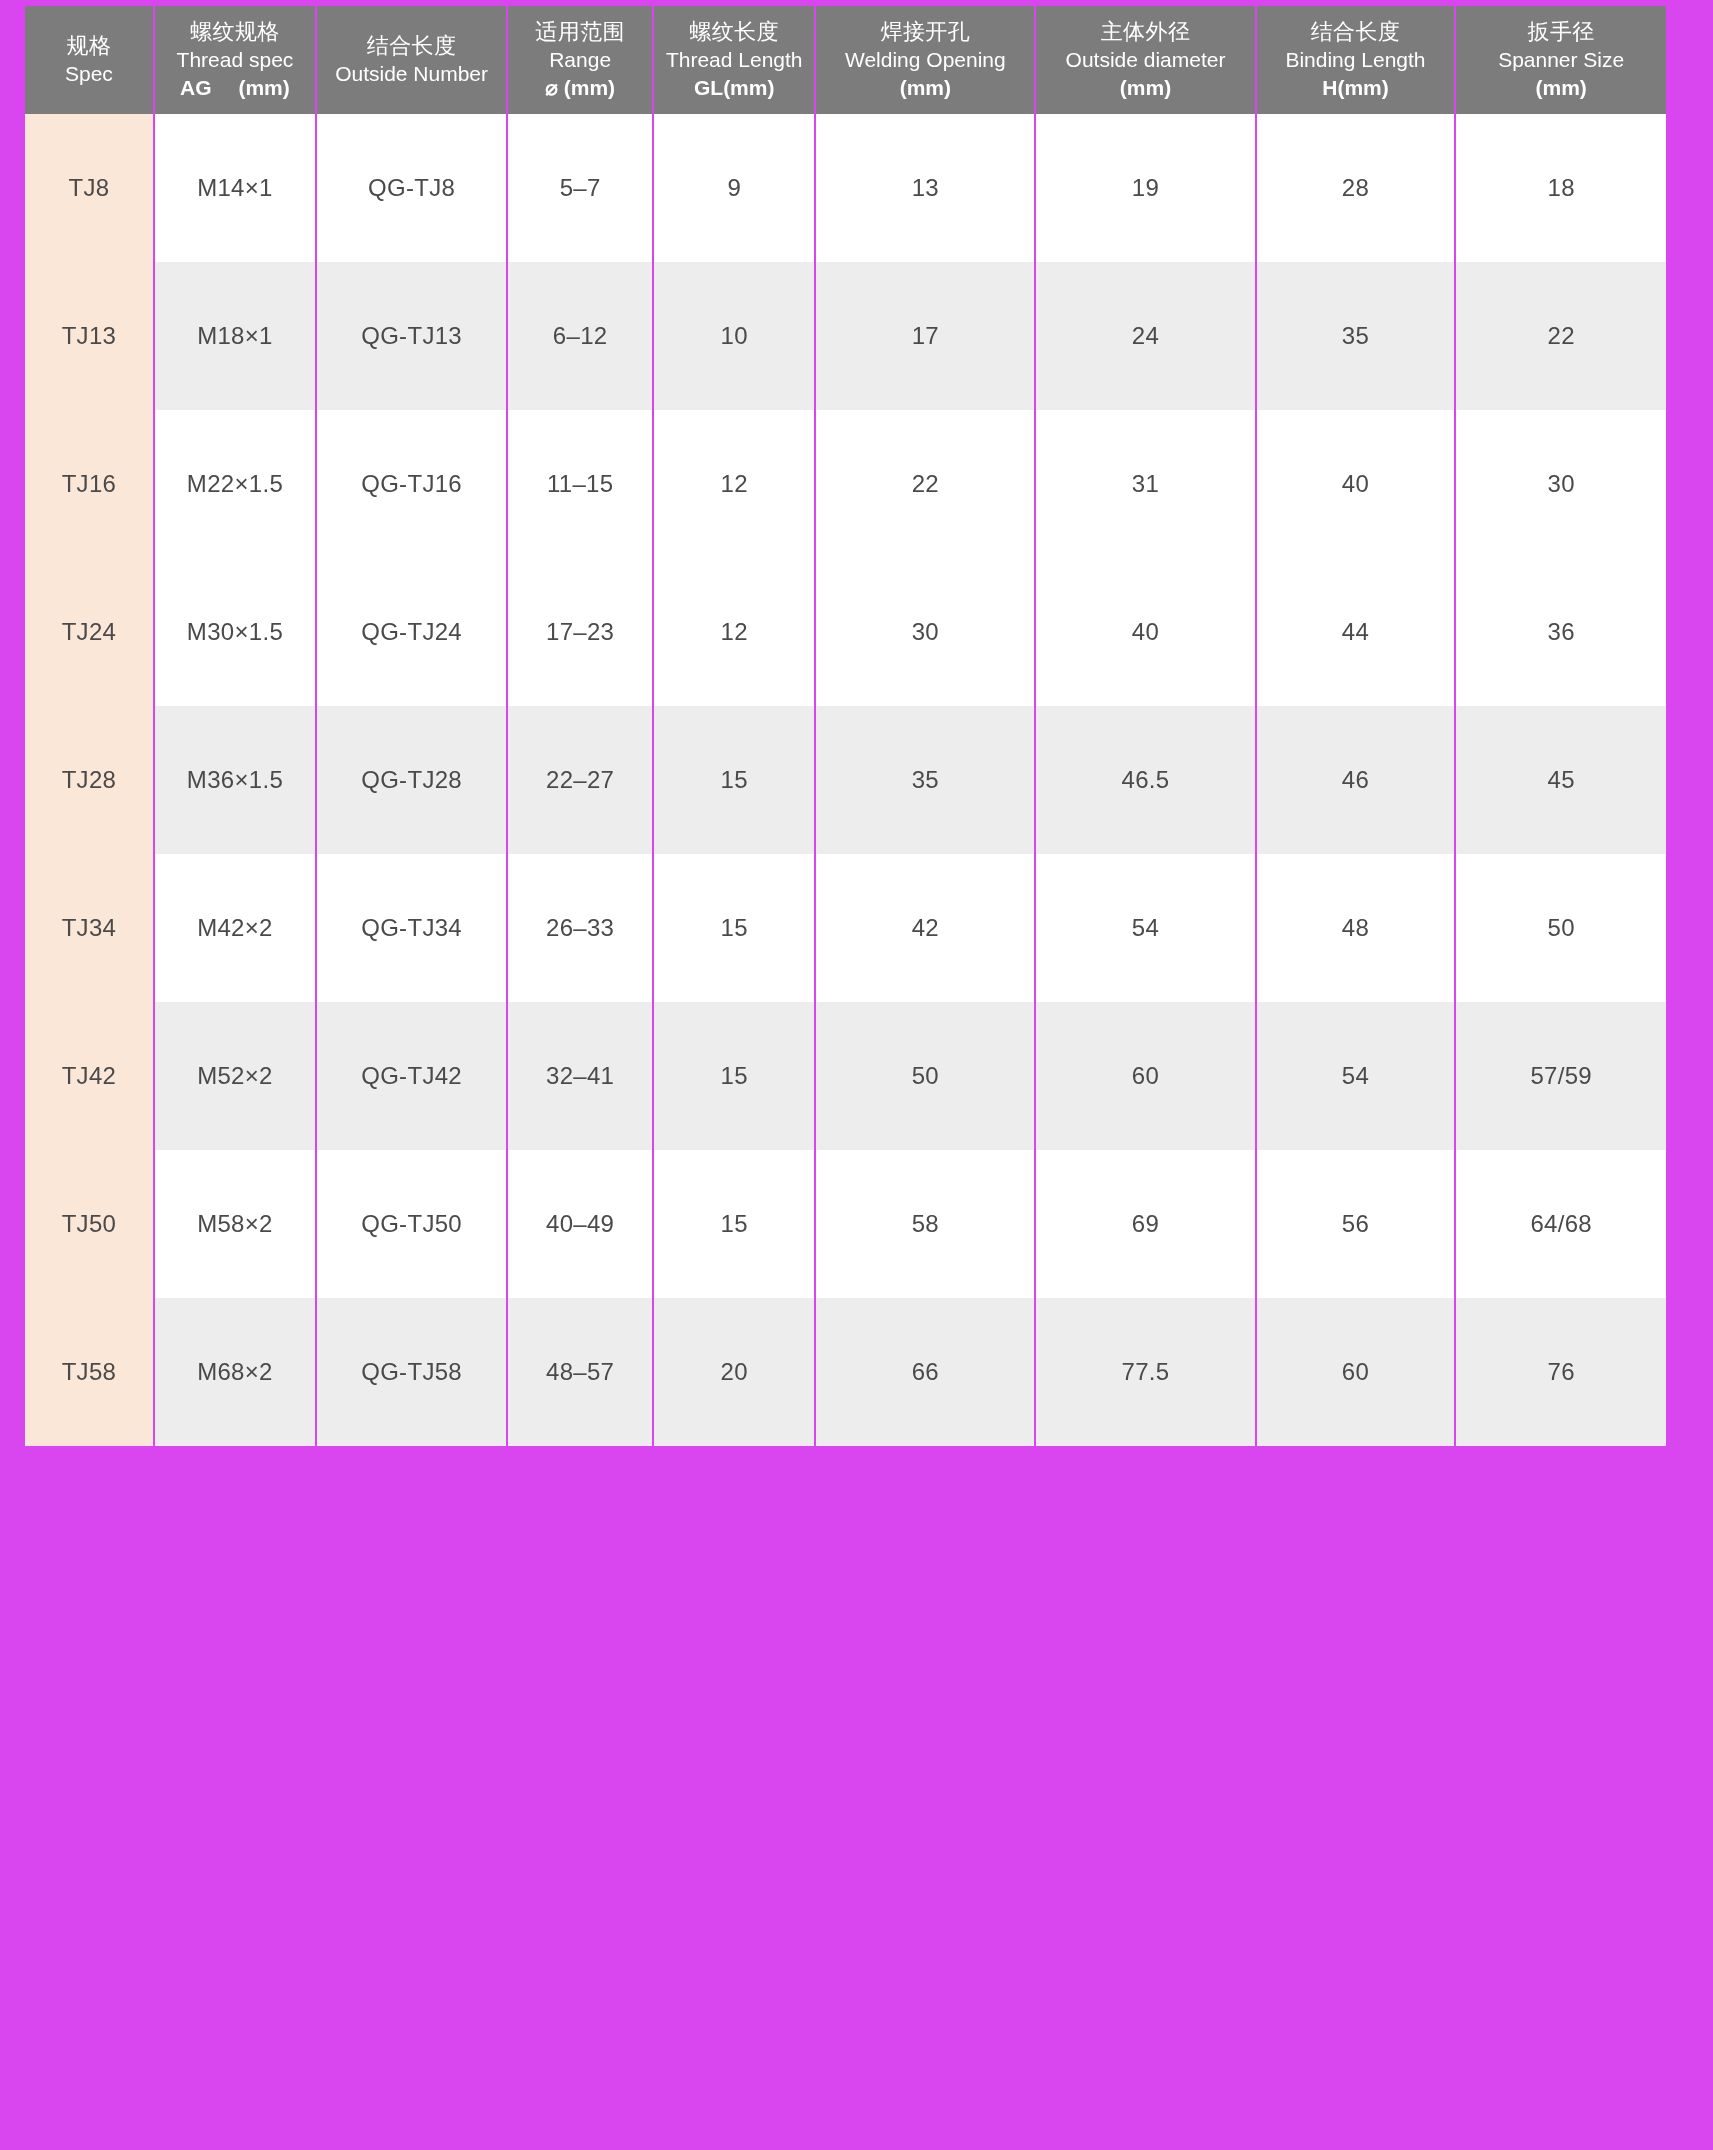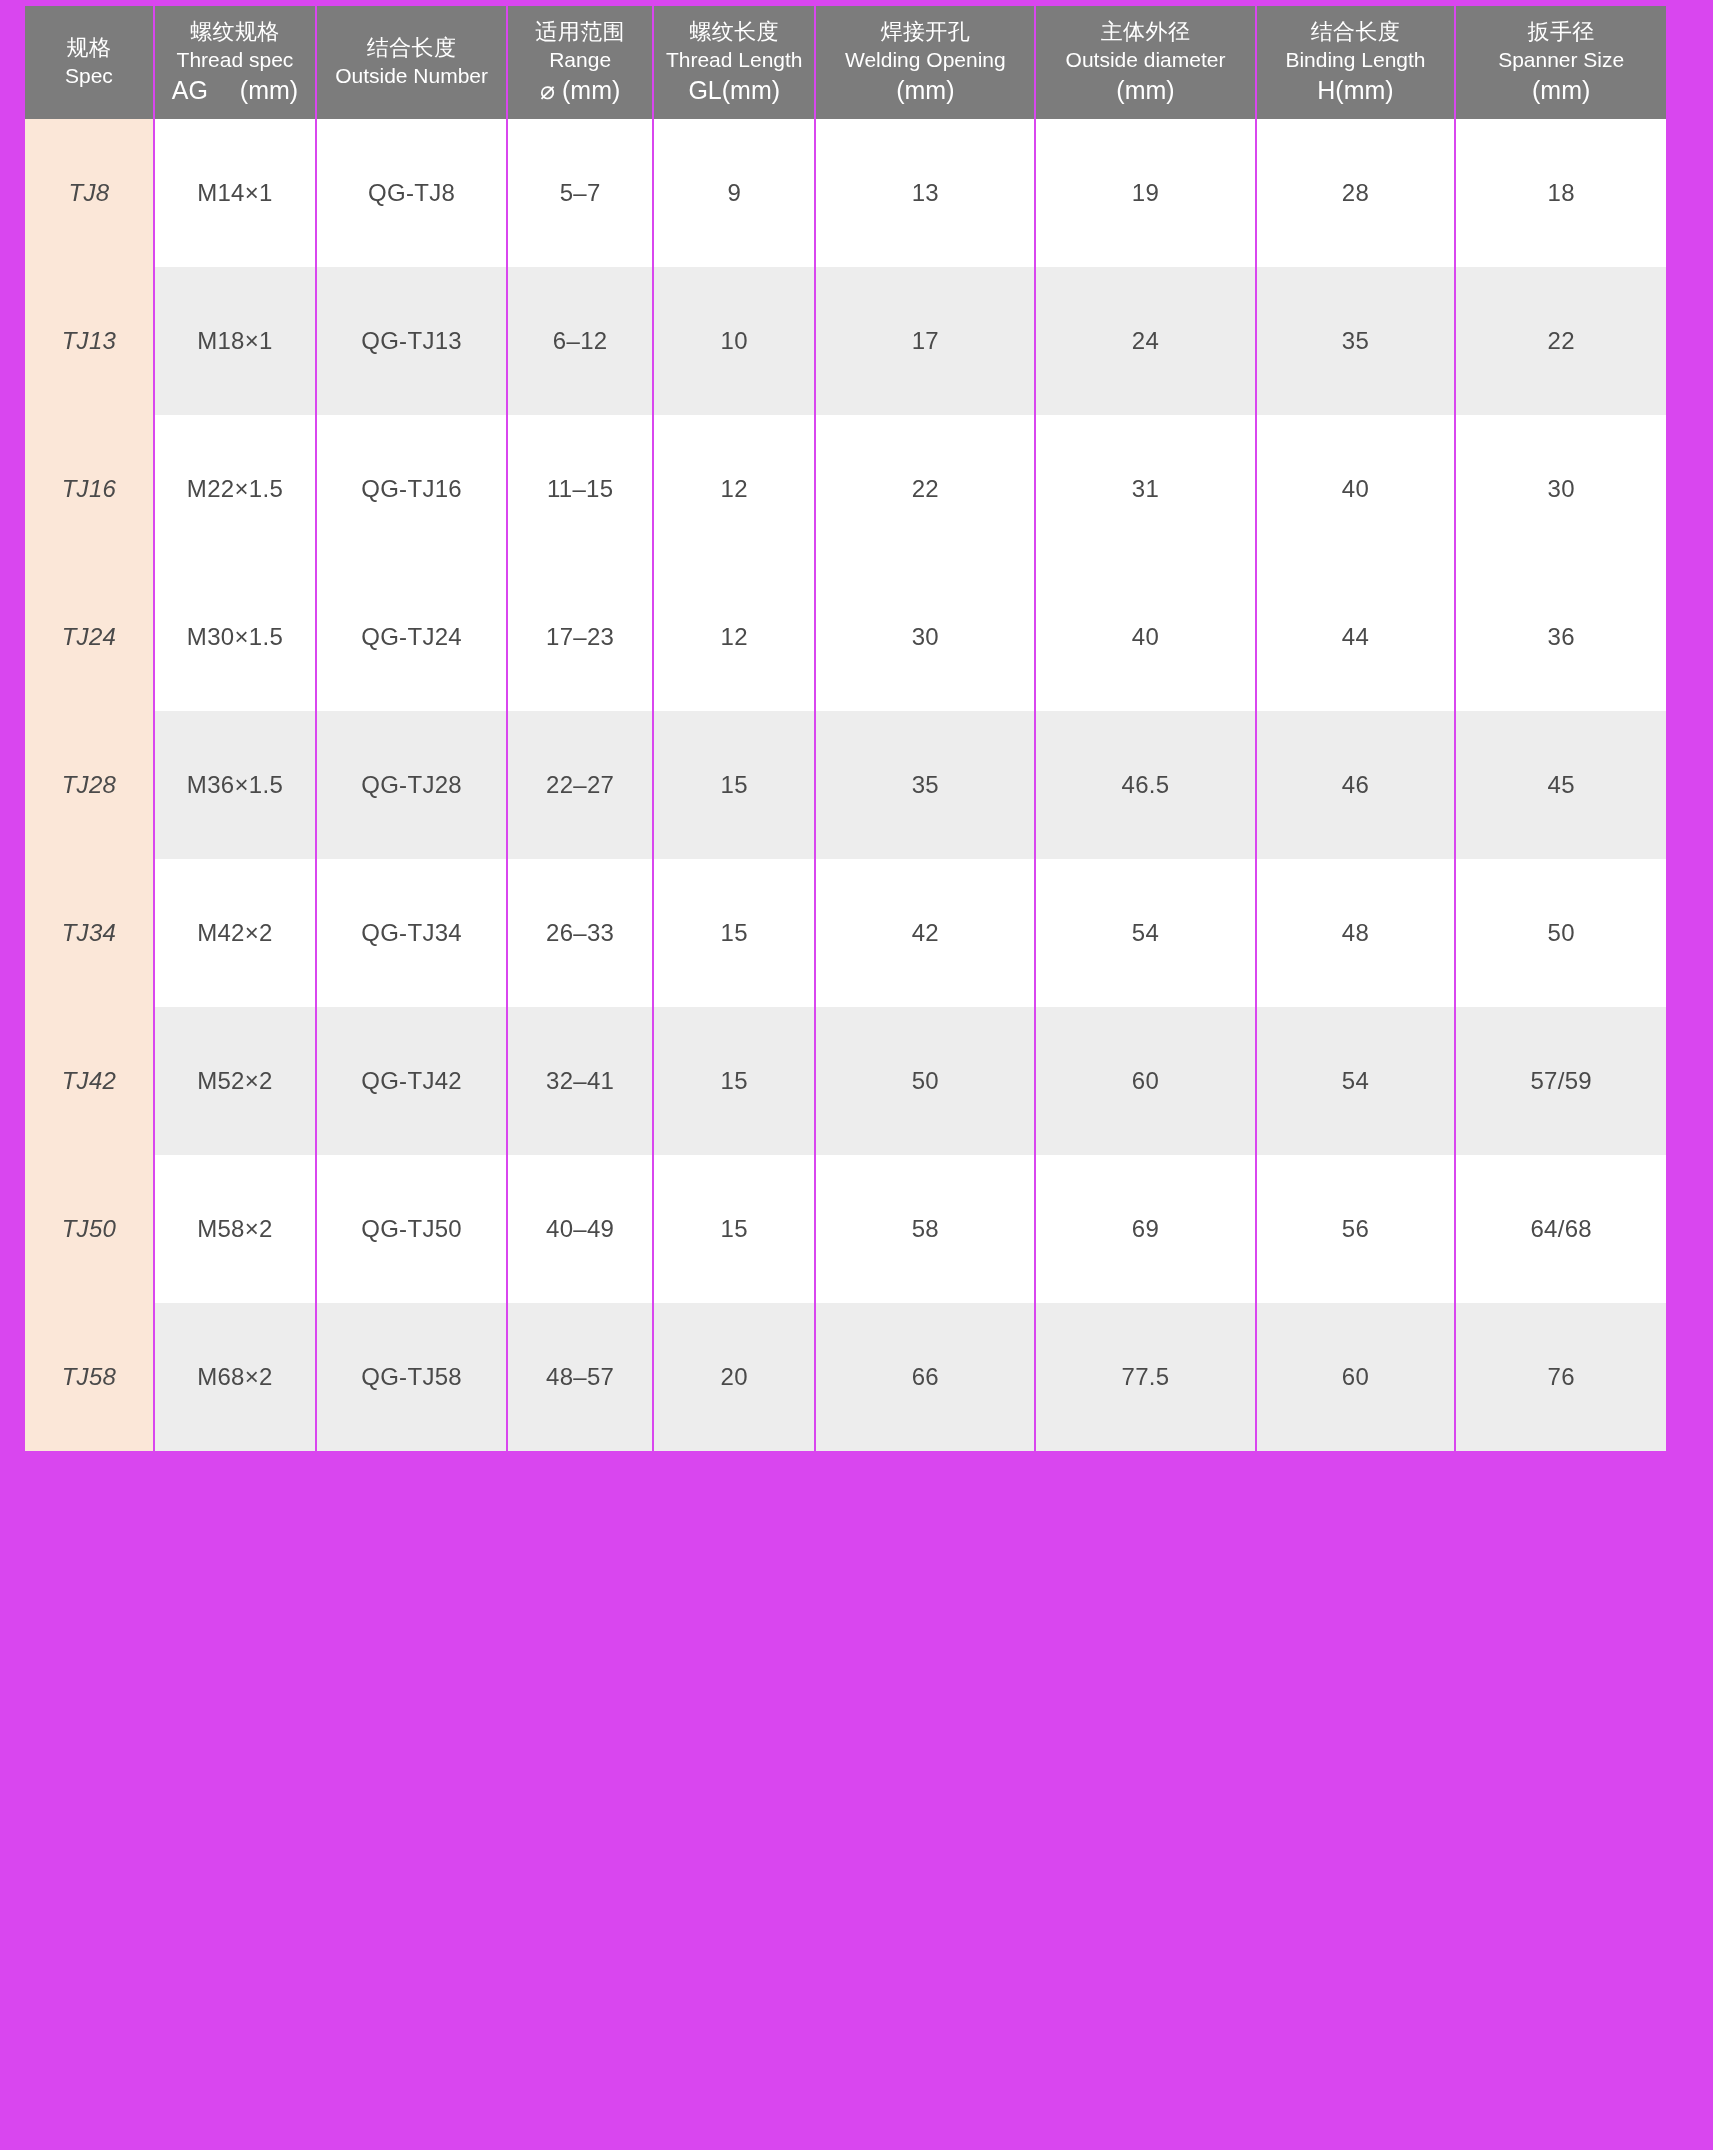--- a/index.html
+++ b/index.html
@@ -61,42 +61,42 @@
     letter-spacing: 0.4px;
     white-space: nowrap;
   }
   .h-en {
     display: block;
     font-size: 21px;
     white-space: nowrap;
   }
   .h-unit {
     display: block;
-    font-size: 25px;
-    white-space: nowrap;
+    font-size: 21px;
+    white-space: nowrap;
+    font-weight: bold;
   }
 
   
   tbody td {
     text-align: center;
     vertical-align: middle;
     height: 148px;
     font-size: 24px;
     color: #4a4a4a;
     padding: 0 3.1px;
     box-sizing: border-box;
     letter-spacing: 0.3px;
     white-space: nowrap;
   }
 
   
   tbody td.spec-cell {
     background: #fbe7d8;
     color: #4a4a4a;
-    font-style: italic;
   }
 
   
   tbody tr.row-alt td.data-cell {
     background: #ededed;
     margin-top: 18px;
   }
   tbody tr.row-plain td.data-cell {
     background: #ffffff;
   }

